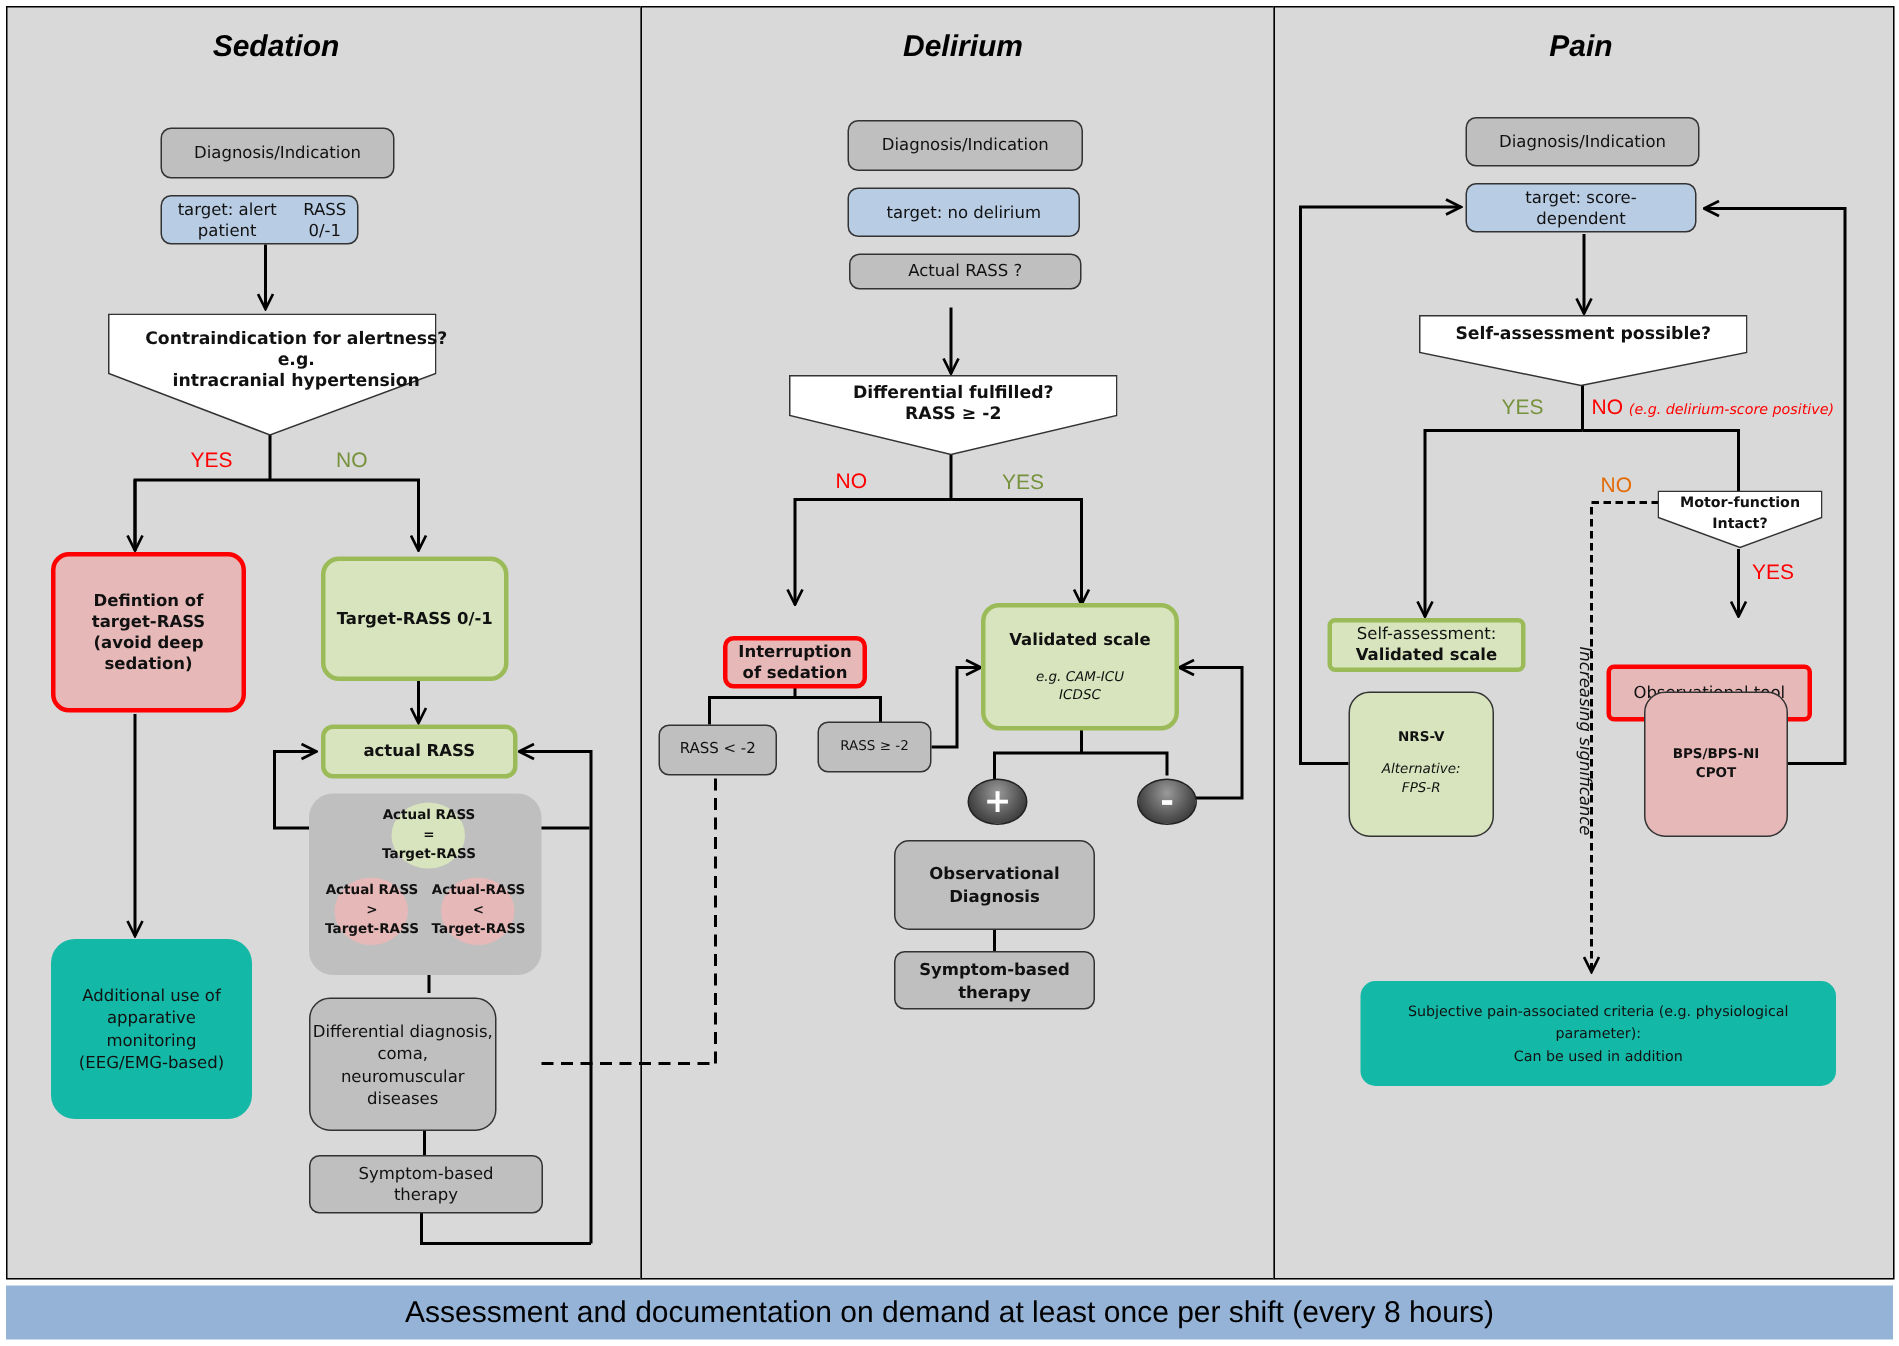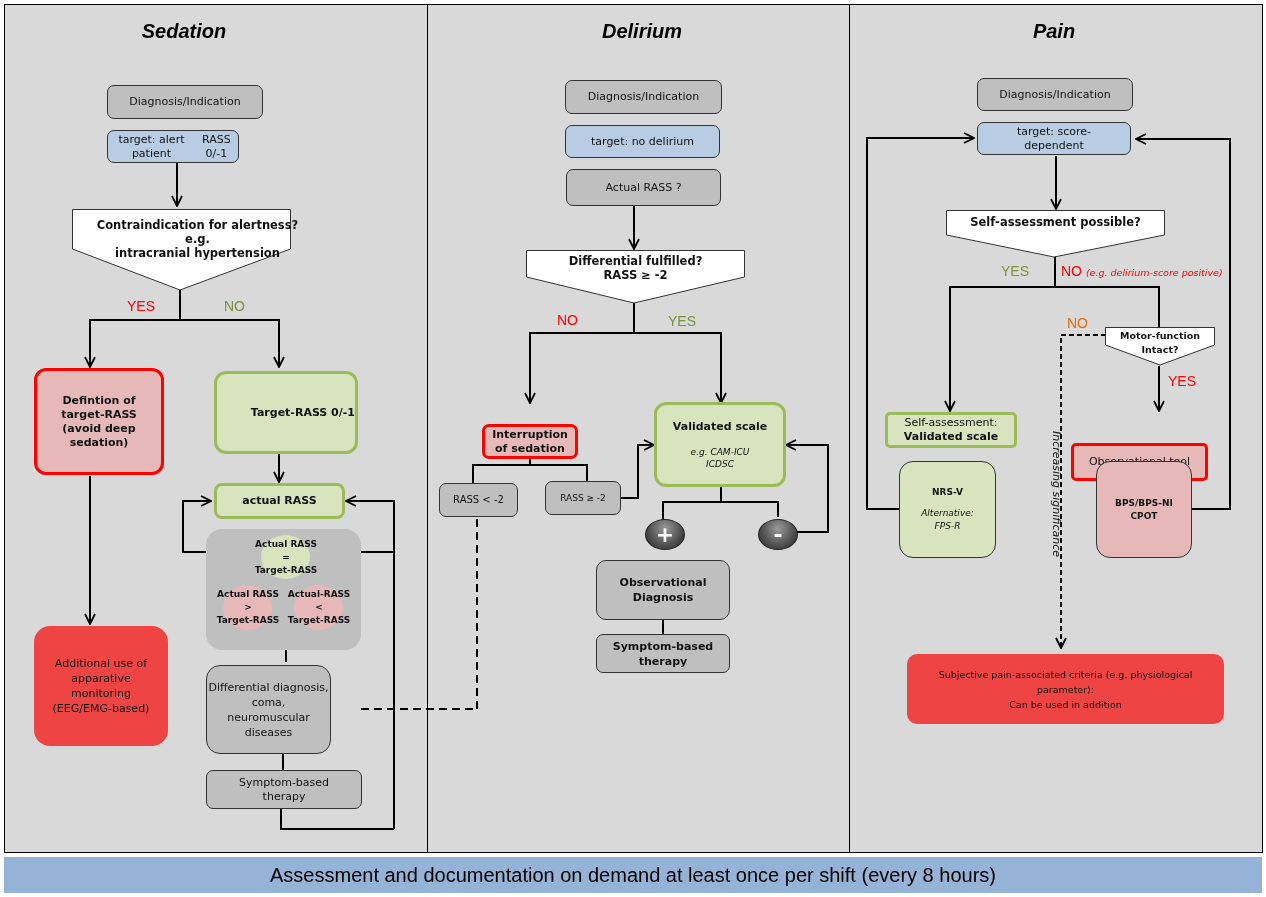--- a/index.html
+++ b/index.html
@@ -4,21 +4,21 @@
 <style>
   html, body { margin:0; padding:0; background:#ffffff; }
   body { width:1266px; height:897px; position:relative; overflow:hidden; font-family:"DejaVu Sans", sans-serif; }
   .panel { position:absolute; top:4px; height:849px; background:#d9d9d9; border:1px solid #000; box-sizing:border-box; }
   .ptitle { position:absolute; top:20px; font-family:"Liberation Sans", sans-serif; font-weight:bold; font-style:italic; font-size:20px; color:#000; text-align:center; }
   .box { position:absolute; box-sizing:border-box; display:flex; align-items:center; justify-content:center; text-align:center; font-size:11px; line-height:14px; color:#111; border:1px solid #333; border-radius:7px; }
   .grey { background:#bfbfbf; }
   .blue { background:#b8cce4; }
   .green { background:#d7e4bd; border:3px solid #9bbb59; border-radius:12px; }
   .red { background:#e6b9b8; border:3px solid #ff0000; border-radius:12px; }
-  .peach { background:#ef4444; border:none; border-radius:16px; }
+  .peach { background:#14b8a6; border:none; border-radius:16px; }
   .b { font-weight:bold; }
   .i { font-style:italic; }
   .lbl { position:absolute; font-size:14px; font-family:"Liberation Sans", sans-serif; }
   .c-red { color:#ff0000; }
   .c-green { color:#76923c; }
   .c-orange { color:#e36c09; }
   svg.lines { position:absolute; left:0; top:0; }
   .footer { position:absolute; left:4px; top:857px; width:1258px; height:36px; background:#95b3d7; display:flex; align-items:center; justify-content:center; font-family:"Liberation Sans", sans-serif; font-size:20px; color:#000; }
   .circle { position:absolute; border-radius:50%; }
 </style>
@@ -99,21 +99,21 @@
 <span class="lbl c-red" style="left:127px; top:298px;">YES</span>
 <span class="lbl c-green" style="left:224px; top:298px;">NO</span>
 
 <div class="box red b" style="left:34px; top:368px; width:130px; height:107px; flex-direction:column;">
   <span>Defintion of</span>
   <span>target-RASS</span>
   <span>(avoid deep</span>
   <span>sedation)</span>
 </div>
 
-<div class="box green b" style="left:214px; top:371px; width:144px; height:83px;justify-content:flex-end;">
+<div class="box green b" style="left:214px; top:371px; width:125px; height:83px;">
   <span>Target-RASS 0/-1</span>
 </div>
 
 <div class="box green b" style="left:214px; top:483px; width:131px; height:36px; border-radius:8px;">
   <span>actual RASS</span>
 </div>
 
 <div class="box" style="left:206px; top:529px; width:155px; height:121px; background:#bfbfbf; border:none; border-radius:16px;"></div>
 <div class="circle" style="left:261px; top:535px; width:49px; height:44px; background:#d7e4bd;"></div>
 <div class="circle" style="left:223px; top:585px; width:49px; height:45px; background:#e6b9b8;"></div>
@@ -154,21 +154,21 @@
 </div>
 
 <div class="ptitle" style="left:427px; width:430px;">Delirium</div>
 
 <div class="box grey" style="left:565px; top:80px; width:157px; height:34px;">
   <span>Diagnosis/Indication</span>
 </div>
 <div class="box blue" style="left:565px; top:125px; width:155px; height:33px;">
   <span>target: no delirium</span>
 </div>
-<div class="box grey" style="left:566px; top:169px; width:155px; height:37px;">
+<div class="box grey" style="left:566px; top:169px; width:155px; height:24px;">
   <span>Actual RASS ?</span>
 </div>
 
 <svg style="position:absolute; left:526px; top:250px;" width="219" height="55">
   <polygon points="0.5,0.5 218.5,0.5 218.5,27 108,53 0.5,27" fill="#fff" stroke="#333" stroke-width="1"></polygon>
 </svg>
 <div class="box b" style="left:526px; top:251px; width:219px; height:34px; border:none; flex-direction:column; font-size:11.5px;">
   <span>Differential fulfilled?</span>
   <span>RASS ≥ -2</span>
 </div>

